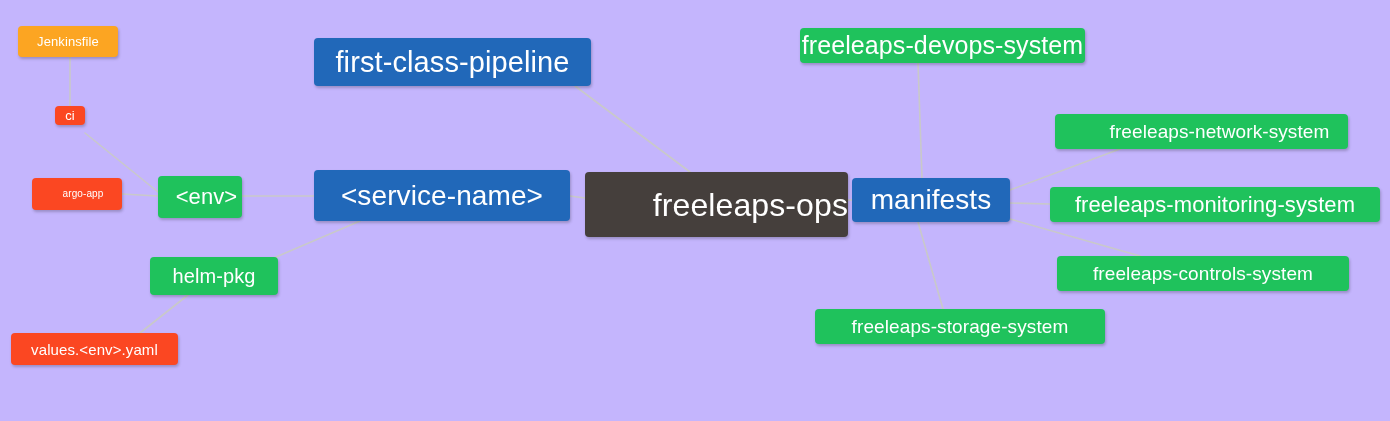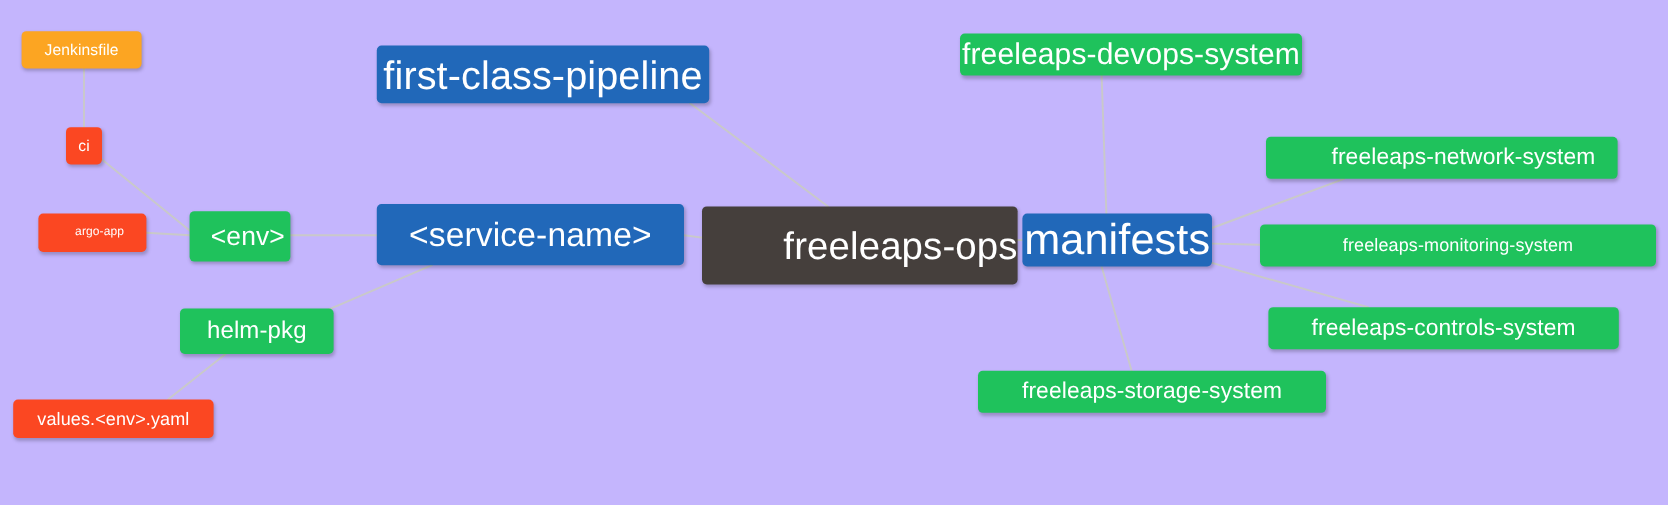--- a/index.html
+++ b/index.html
@@ -69,55 +69,55 @@
       <line x1="922" y1="178" x2="918" y2="63" stroke="#c9c9c9" stroke-width="1.6" stroke-linecap="round"></line>
       <line x1="1010" y1="190" x2="1120" y2="149" stroke="#c9c9c9" stroke-width="1.6" stroke-linecap="round"></line>
       <line x1="1010" y1="203" x2="1050" y2="204" stroke="#c9c9c9" stroke-width="1.6" stroke-linecap="round"></line>
       <line x1="1010" y1="219" x2="1140" y2="256" stroke="#c9c9c9" stroke-width="1.6" stroke-linecap="round"></line>
       <line x1="918" y1="222" x2="943" y2="309" stroke="#c9c9c9" stroke-width="1.6" stroke-linecap="round"></line>
     </svg>
   <div id="node-layer">
       <div class="node c-orange" style="left: 18px; top: 26px; width: 100px; height: 31px;">
         <span class="node-label" style="font-size: 13px;">Jenkinsfile</span>
       </div>
-      <div class="node c-red" style="left: 55px; top: 106px; width: 30px; height: 31px;">
+      <div class="node c-red" style="left: 55px; top: 106px; width: 30px; height: 19px;">
         <span class="node-label" style="font-size: 13px;">ci</span>
       </div>
       <div class="node c-red" style="left: 32px; top: 178px; width: 90px; height: 32px;">
         <span class="node-label" style="font-size: 10px; margin-left: 12px;">argo-app</span>
       </div>
       <div class="node c-green" style="left: 158px; top: 176px; width: 84px; height: 42px; padding-left: 13px;">
         <span class="node-label" style="font-size: 22px;">&lt;env&gt;</span>
       </div>
       <div class="node c-green" style="left: 150px; top: 257px; width: 128px; height: 38px;">
         <span class="node-label" style="font-size: 20px;">helm-pkg</span>
       </div>
       <div class="node c-red" style="left: 11px; top: 333px; width: 167px; height: 32px;">
         <span class="node-label" style="font-size: 15px;">values.&lt;env&gt;.yaml</span>
       </div>
       <div class="node c-blue" style="left: 314px; top: 38px; width: 277px; height: 48px;">
-        <span class="node-label" style="font-size: 33px;">first-class-pipeline</span>
+        <span class="node-label" style="font-size: 29px;">first-class-pipeline</span>
       </div>
       <div class="node c-blue" style="left: 314px; top: 170px; width: 256px; height: 51px;">
         <span class="node-label" style="font-size: 28px;">&lt;service-name&gt;</span>
       </div>
       <div class="node c-root" style="left: 585px; top: 172px; width: 263px; height: 65px;">
         <span class="node-label" style="font-size: 32px;">freeleaps-ops</span>
       </div>
       <div class="node c-blue" style="left: 852px; top: 178px; width: 158px; height: 44px;">
-        <span class="node-label" style="font-size: 36px;">manifests</span>
+        <span class="node-label" style="font-size: 28px;">manifests</span>
       </div>
       <div class="node c-green" style="left: 800px; top: 28px; width: 285px; height: 35px;">
         <span class="node-label" style="font-size: 25px;">freeleaps-devops-system</span>
       </div>
       <div class="node c-green" style="left: 1055px; top: 114px; width: 293px; height: 35px; padding-left: 36px;">
         <span class="node-label" style="font-size: 19px;">freeleaps-network-system</span>
       </div>
       <div class="node c-green" style="left: 1050px; top: 187px; width: 330px; height: 35px;">
-        <span class="node-label" style="font-size: 15px;">freeleaps-monitoring-system</span>
+        <span class="node-label" style="font-size: 22px;">freeleaps-monitoring-system</span>
       </div>
       <div class="node c-green" style="left: 1057px; top: 256px; width: 292px; height: 35px;">
         <span class="node-label" style="font-size: 19px;">freeleaps-controls-system</span>
       </div>
       <div class="node c-green" style="left: 815px; top: 309px; width: 290px; height: 35px;">
         <span class="node-label" style="font-size: 19px;">freeleaps-storage-system</span>
       </div>
     </div>
 </div>
 

